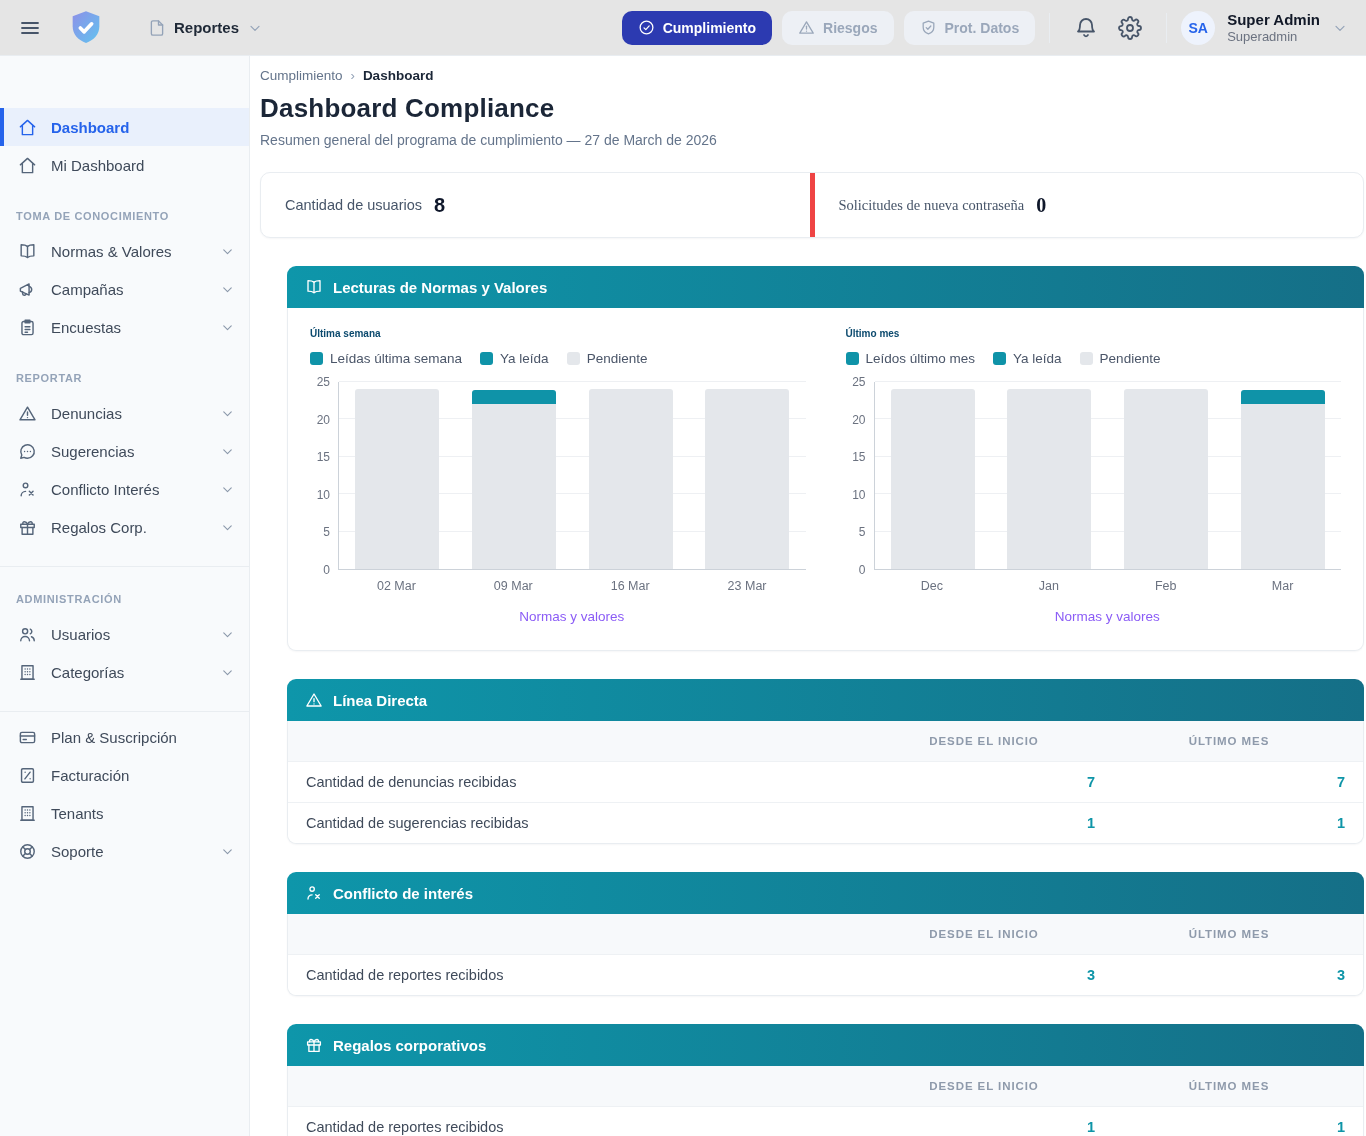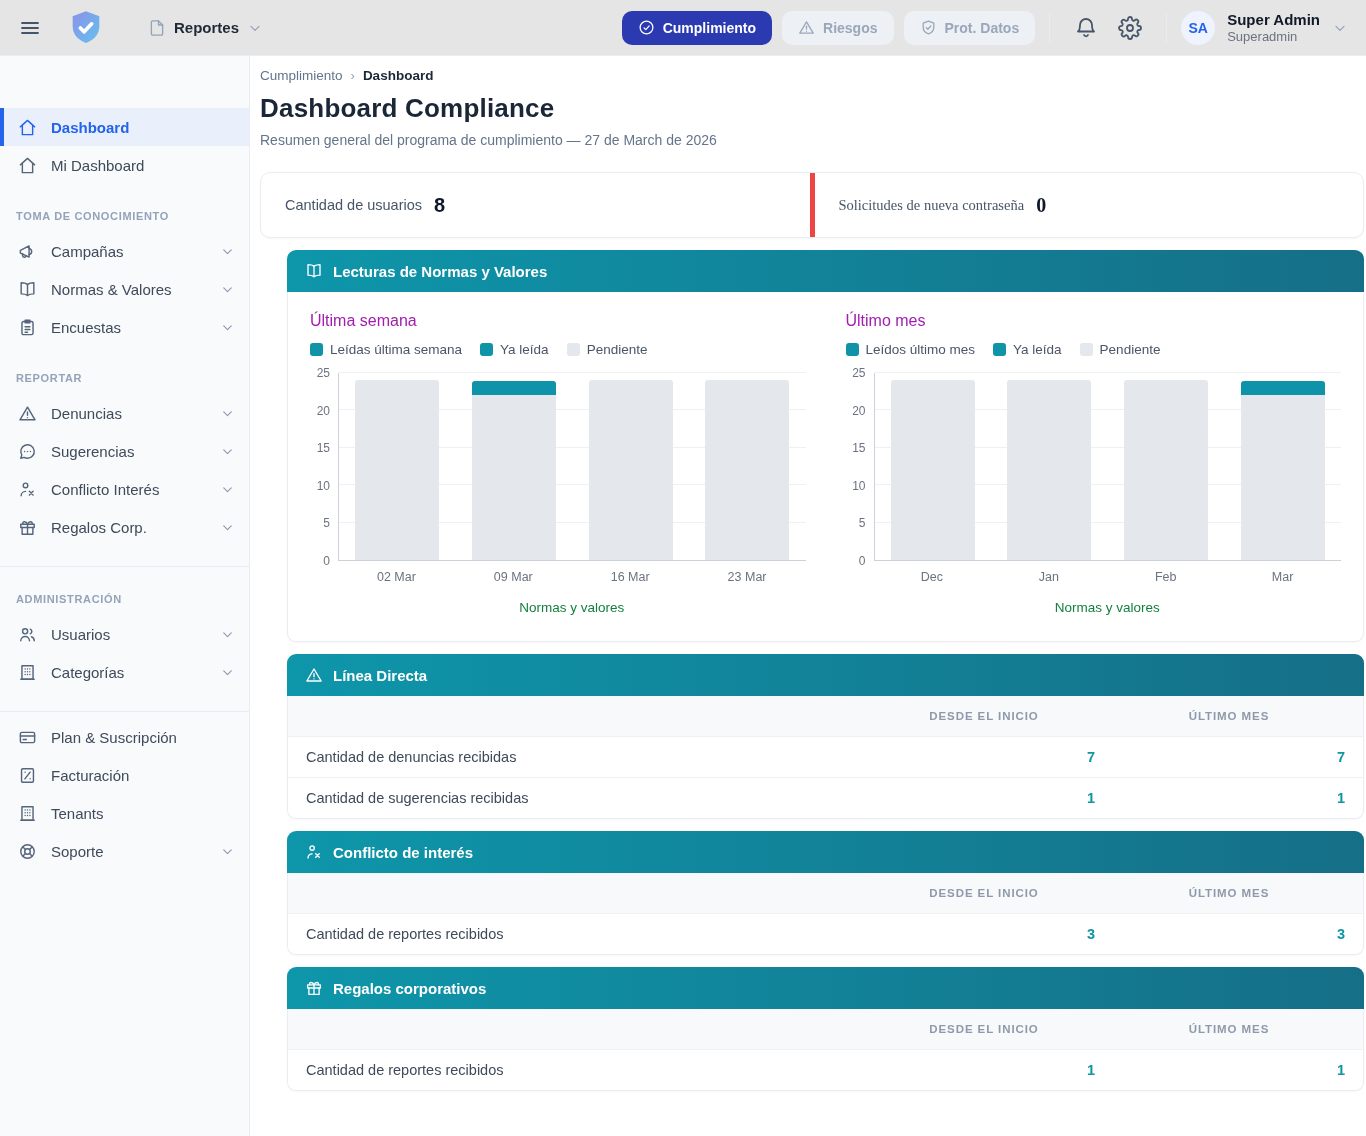--- a/index.html
+++ b/index.html
@@ -64,49 +64,49 @@
 
   
   .stats-card { margin-top:24px; border:1px solid #e9edf1; border-radius:10px; height:66px; display:flex;
     align-items:stretch; background:#fff; box-shadow:0 1px 2px rgba(16,24,40,.04); }
   .stat { flex:1; display:flex; align-items:center; padding:0 24px; gap:12px; }
   .stat + .stat { border-left:5px solid #ef4444;font-family:Liberation Serif, serif; }
   .stat-label { font-size:14.5px; color:#475569; }
   .stat-value { font-size:20px; font-weight:700; color:#0f172a; }
 
   
-  .section { margin-top:12px;padding-left:27px; }
+  .section { margin-top:28px;padding-left:27px; }
   .section-band { height:42px; border-radius:9px 9px 0 0; display:flex; align-items:center; gap:10px;
     padding:0 18px; background:linear-gradient(90deg,#0e96aa 0%,#156f87 100%); color:#fff; }
   .section-band .icon { width:18px; height:18px; }
   .section-band .band-title { font-size:15px; font-weight:700; }
   .section-body { border:1px solid #e9edf1; border-top:none; border-radius:0 0 9px 9px; background:#fff;
     box-shadow:0 1px 2px rgba(16,24,40,.04); }
 
   
   .charts-row { display:flex; gap:40px; padding:20px 22px 26px; }
   .chart { flex:1; min-width:0; }
-  .chart-title { font-size:16px; font-weight:400; color:#a21caf; }
+  .chart-title { font-size:10px; font-weight:700; color:#0c4a6e; }
   .legend { display:flex; gap:18px; margin-top:12px; }
   .legend-item { display:flex; align-items:center; gap:7px; cursor:pointer; }
   .legend-swatch { width:13px; height:13px; border-radius:3px; }
   .legend-label { font-size:13.5px; color:#4a5568; }
   .chart-plot { display:flex; margin-top:16px; }
   .y-axis { position:relative; width:28px; flex:none; height:188px; }
   .y-tick { position:absolute; right:8px; font-size:12px; color:#6b7280; transform:translateY(50%); }
   .plot-area { position:relative; flex:1; height:188px; border-left:1px solid #ccd2d9; border-bottom:1px solid #ccd2d9; }
   .gridline { position:absolute; left:0; right:0; border-top:1px solid #eef0f3; }
   .bars { position:absolute; inset:0; display:flex; }
   .bar-slot { flex:1; display:flex; justify-content:center; align-items:flex-end; height:100%; }
   .bar-stack { width:72%; height:100%; display:flex; flex-direction:column; justify-content:flex-end; }
   .seg { width:100%; }
   .seg-top { border-radius:3px 3px 0 0; }
   .x-labels { display:flex; margin-left:28px; margin-top:9px; }
   .x-label { flex:1; text-align:center; font-size:12.5px; color:#6b7280; }
-  .axis-title { text-align:center; margin-left:28px; margin-top:16px; font-size:13.5px; color:#15803d; }
+  .axis-title { text-align:center; margin-left:28px; margin-top:16px; font-size:13.5px; color:#8b5cf6; }
 
   
   .t-head { display:grid; grid-template-columns:1fr 240px 250px; height:40px; align-items:center;
     background:#f7f9fb; }
   .t-col { font-size:11.5px; font-weight:700; letter-spacing:.08em; color:#8e9aab; text-align:center; padding-right:18px; }
   .t-row { display:grid; grid-template-columns:1fr 240px 250px; height:41px; align-items:center;
     border-top:1px solid #eef1f4; background:#fff; }
   .t-row:last-child { border-radius:0 0 9px 9px; }
   .t-label { font-size:14.5px; color:#3f4a5a; padding-left:18px; }
   .t-val { font-size:14.5px; font-weight:700; color:#0e95a8; text-align:right; padding-right:18px; }
@@ -224,40 +224,40 @@
             <path d="M3 11.2 12 3l9 8.2"></path>
             <path d="M5.5 9.5V21h13V9.5"></path>
           </svg>
         </span>
         <span class="label">Mi Dashboard</span>
       </div>
       <div class="side-header">TOMA DE CONOCIMIENTO</div>
       <div class="side-item">
         <span class="icon">
           <svg viewBox="0 0 24 24">
+            <path d="M12 5.5C10 4 7.5 3.5 4 3.5v14c3.5 0 6 .5 8 2 2-1.5 4.5-2 8-2v-14c-3.5 0-6 .5-8 2z"></path>
+            <path d="M12 5.5v14"></path>
+          </svg>
+        </span>
+        <span class="label">Normas &amp; Valores</span>
+        <span class="icon chev">
+          <svg viewBox="0 0 24 24">
+            <path d="M6 9.5l6 6 6-6"></path>
+          </svg>
+        </span>
+      </div>
+      <div class="side-item">
+        <span class="icon">
+          <svg viewBox="0 0 24 24">
             <path d="M3 10.5v3.5l11 5V5l-11 5.5z"></path>
             <path d="M14 8c2 .6 3.3 2 3.3 4s-1.3 3.4-3.3 4"></path>
             <path d="M5.8 14.8V17a2.3 2.3 0 0 0 4.5.7"></path>
           </svg>
         </span>
         <span class="label">Campañas</span>
-        <span class="icon chev">
-          <svg viewBox="0 0 24 24">
-            <path d="M6 9.5l6 6 6-6"></path>
-          </svg>
-        </span>
-      </div>
-      <div class="side-item">
-        <span class="icon">
-          <svg viewBox="0 0 24 24">
-            <path d="M12 5.5C10 4 7.5 3.5 4 3.5v14c3.5 0 6 .5 8 2 2-1.5 4.5-2 8-2v-14c-3.5 0-6 .5-8 2z"></path>
-            <path d="M12 5.5v14"></path>
-          </svg>
-        </span>
-        <span class="label">Normas &amp; Valores</span>
         <span class="icon chev">
           <svg viewBox="0 0 24 24">
             <path d="M6 9.5l6 6 6-6"></path>
           </svg>
         </span>
       </div>
       <div class="side-item">
         <span class="icon">
           <svg viewBox="0 0 24 24">
             <rect x="5" y="4.5" width="14" height="16.5" rx="2"></rect>

